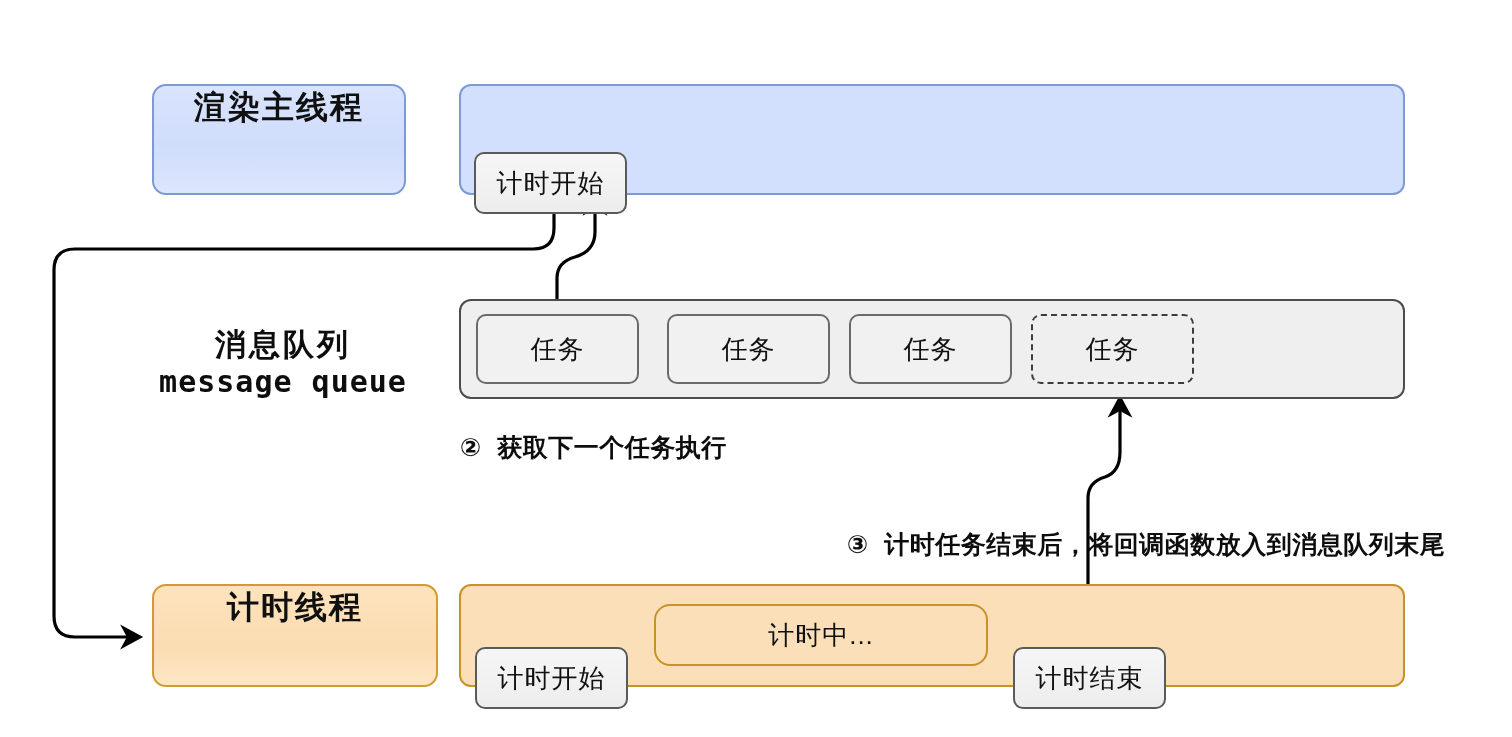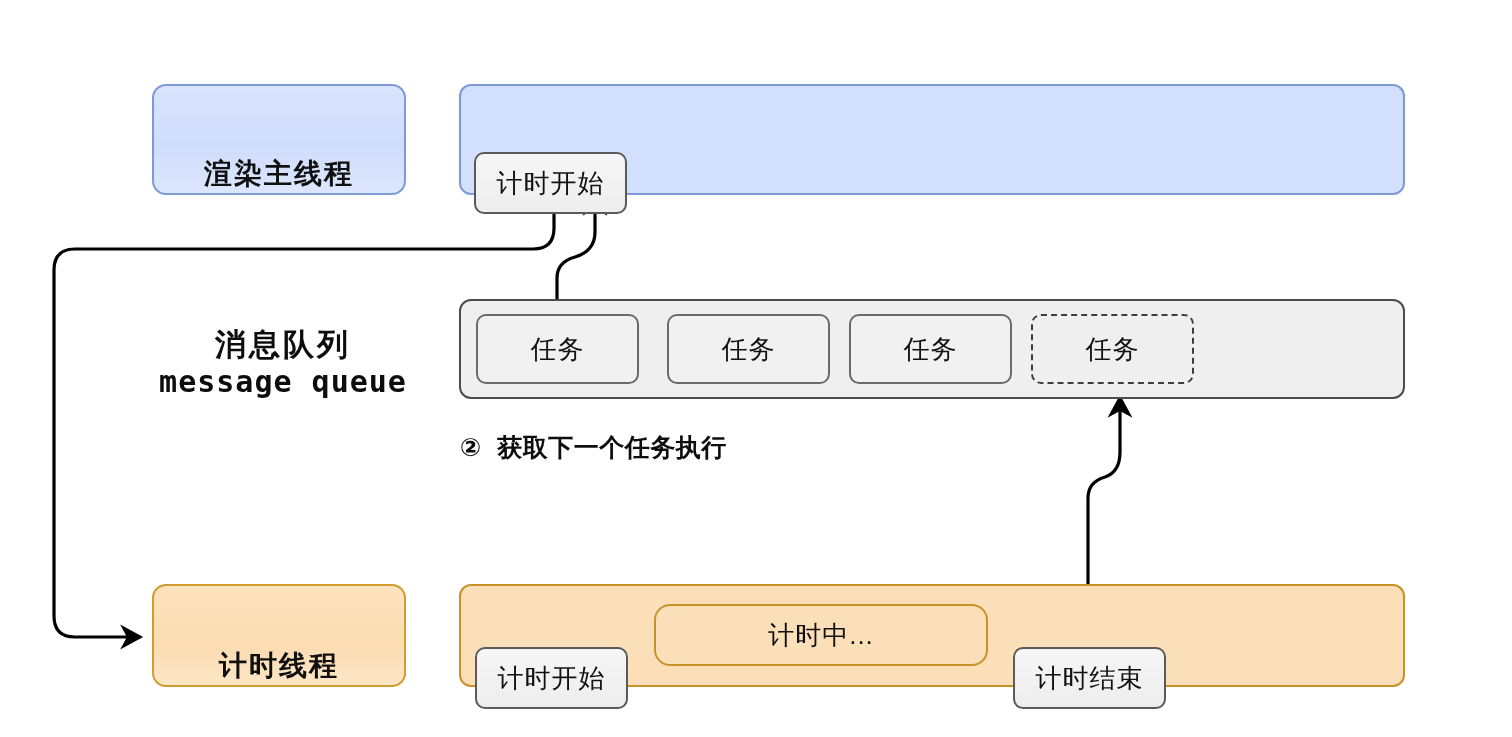--- a/index.html
+++ b/index.html
@@ -16,25 +16,25 @@
     width: 1512px;
     height: 737px;
     background: #ffffff;
     overflow: hidden;
   }
   .abs { position: absolute; }
 
   
   .lane-label {
     display: flex;
-    align-items: flex-end;
+    align-items: flex-start;
     justify-content: center;
     border-radius: 14px;
     box-sizing: border-box;
-    font-size: 28px;
+    font-size: 32px;
     font-weight: 700;
     color: #101010;
     letter-spacing: 2px;
   }
   .lane-label.blue {
     background: linear-gradient(180deg, #d9e4fd 0%, #cfdcfb 55%, #dce6fd 100%);
     border: 2px solid #7e9ad6;
   }
   .lane-label.orange {
     background: linear-gradient(180deg, #fde3bd 0%, #fbdcb2 60%, #fde6c6 100%);
@@ -178,22 +178,26 @@
   </div>
   <div class="abs chip dashed" style="left:1031px; top:314px; width:163px; height:70px;">
     <span>任务</span>
   </div>
 
   <div class="abs note" style="left:460px; top:431px;">
     <span style="margin-right: 8px;">②</span>
     <span>获取下一个任务执行</span>
   </div>
 
-
-  <div class="abs lane-label orange" style="left:152px; top:584px; width:254px; height:103px;">
+  <div class="abs note" style="left:847px; top:528px;">
+    <span style="margin-right: 8px;">③</span>
+    <span>计时任务结束后，将回调函数放入到消息队列末尾</span>
+  </div>
+
+  <div class="abs lane-label orange" style="left:152px; top:584px; width:286px; height:103px;">
     <span>计时线程</span>
   </div>
 
   <div class="abs lane-bar orange" style="left:459px; top:584px; width:946px; height:103px;"></div>
 
   <div class="abs chip grey" style="left:475px; top:604px; width:153px; height:62px;">
     <span>计时开始</span>
   </div>
 
   <div class="abs chip orange-outline" style="left:654px; top:604px; width:334px; height:62px;border-radius:16px;">

